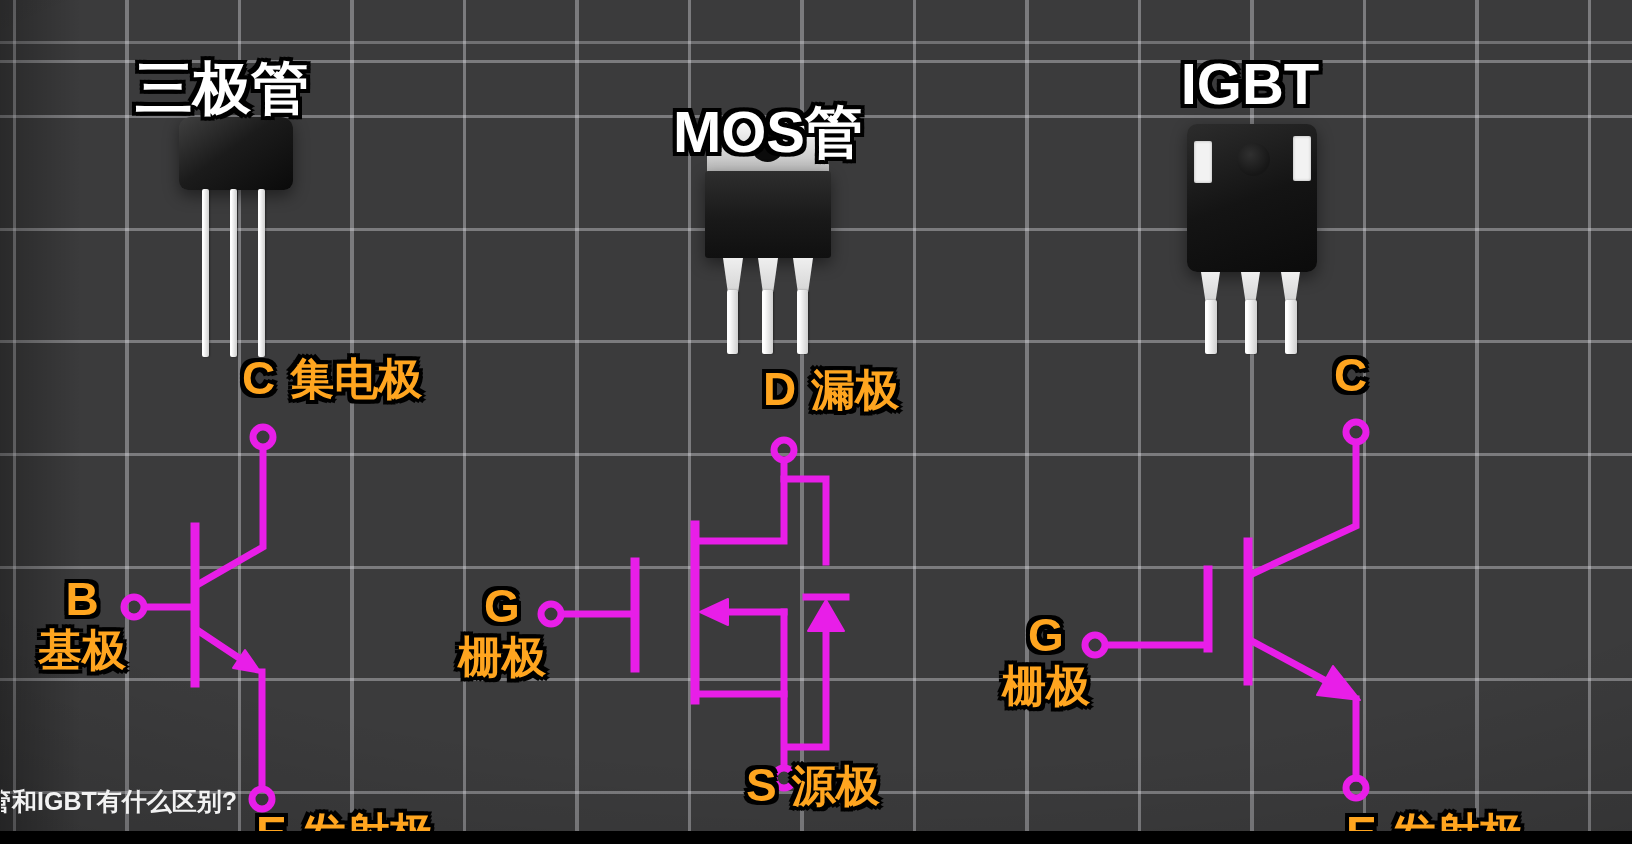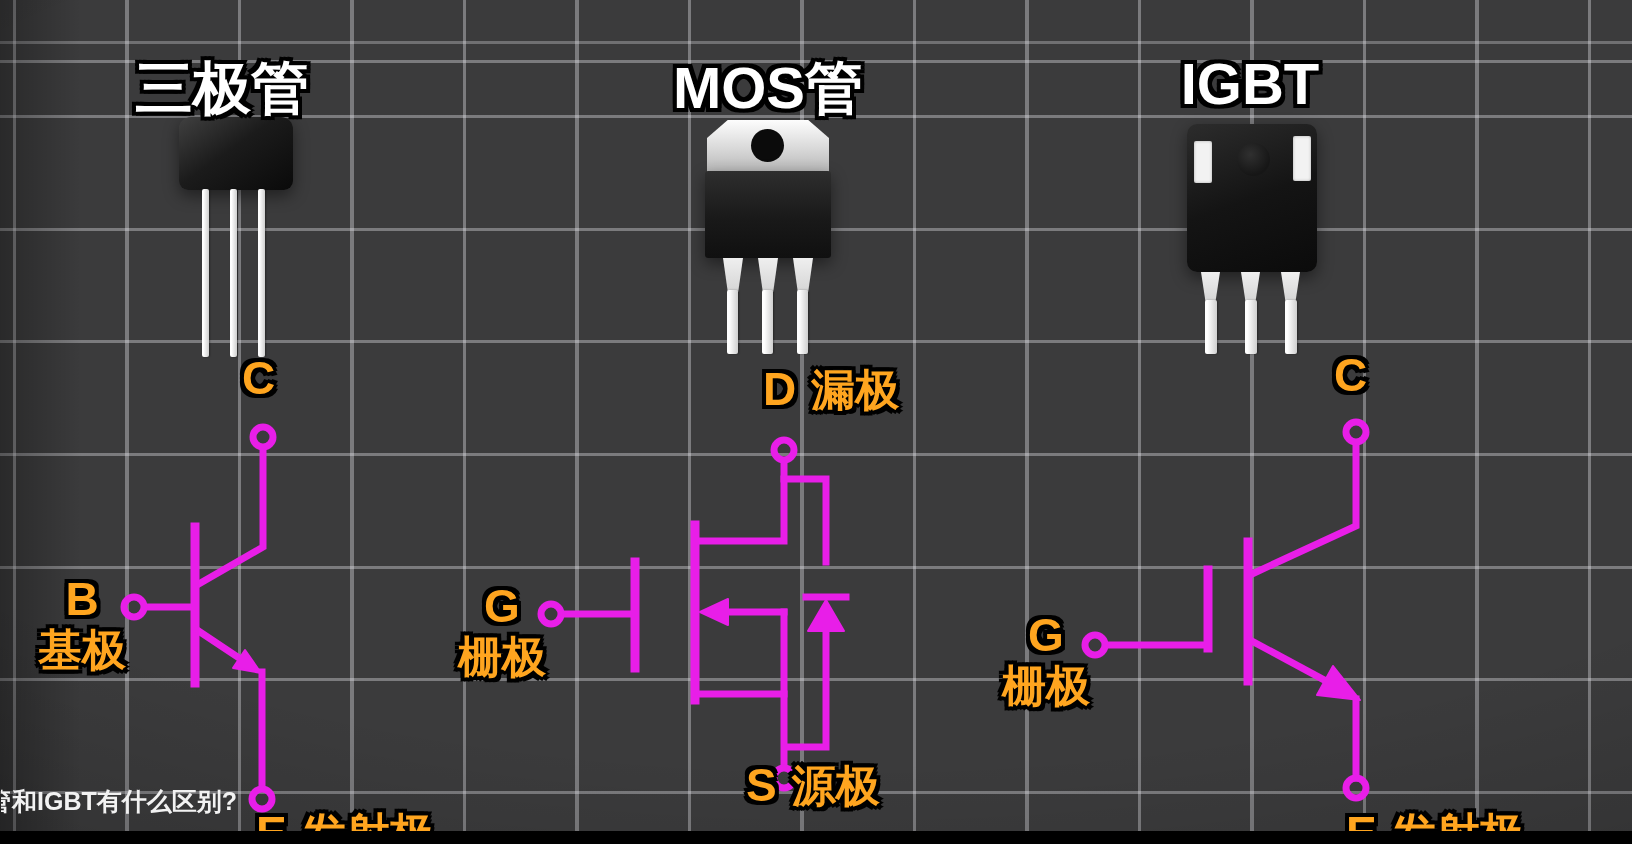--- a/index.html
+++ b/index.html
@@ -81,21 +81,21 @@
   .caption .clip-inner{display:inline-block;margin-left:-15px;}
   .bottom-bar{position:absolute;left:0;top:831px;width:100%;height:13px;background:#000;z-index:60;}
 </style>
 </head>
 <body>
 
 <div class="grid"></div>
 <div class="grid-extra-line"></div>
 
 <div class="col-title outline-w" style="left:222px;">三极管</div>
-<div class="col-title outline-w" style="left:768px;">MOS管</div>
+<div class="col-title outline-w" style="left:768px;margin-top:44px;">MOS管</div>
 <div class="col-title outline-w" style="left:1250px;">IGBT</div>
 
 <div class="pkg bjt-body"></div>
 <div class="pkg leg bjt-leg" style="left:202px;"></div>
 <div class="pkg leg bjt-leg" style="left:230px;"></div>
 <div class="pkg leg bjt-leg" style="left:258px;"></div>
 
 <div class="pkg mos-tab"></div>
 <div class="pkg mos-hole"></div>
 <div class="pkg mos-body"></div>
@@ -155,20 +155,21 @@
   <line class="mg" x1="1107" y1="645" x2="1208" y2="645"></line>
   <circle class="mg-ring" cx="1095" cy="645" r="10"></circle>
   <line class="mg" x1="1250" y1="640" x2="1326" y2="681"></line>
   <polygon class="mg-fill" points="1360,700 1317,695 1333,666"></polygon>
   <line class="mg" x1="1356" y1="699" x2="1356" y2="778"></line>
   <circle class="mg-ring" cx="1356" cy="788" r="10"></circle>
 </svg>
 
 <div class="pin-label outline-o" style="left:242px;top:355px;">
   <span class="letter">C</span>
+  <span class="name">集电极</span>
 </div>
 <div class="pin-label stack outline-o" style="left:82px;top:576px;">
   <span class="letter">B</span>
   <span class="name">基极</span>
 </div>
 <div class="pin-label outline-o" style="left:256px;top:810px;">
   <span class="letter">E</span>
   <span class="name">发射极</span>
 </div>
 

